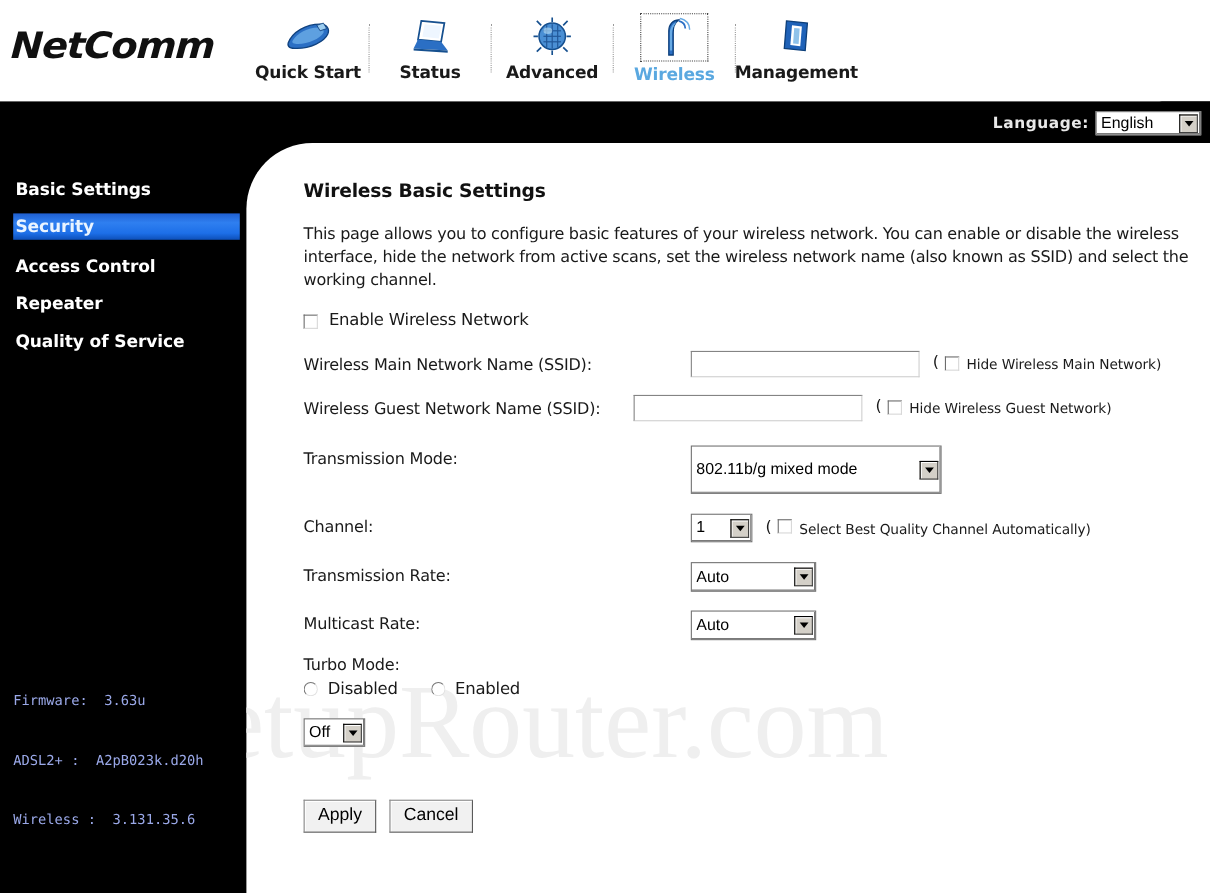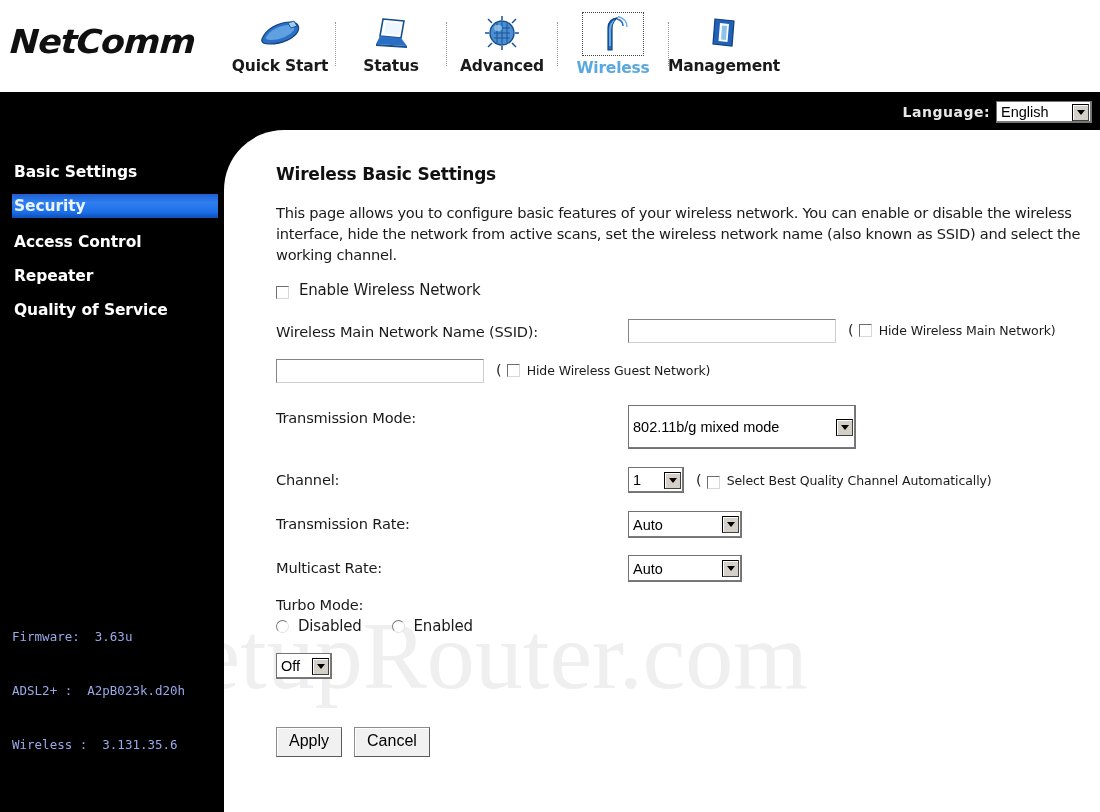--- a/index.html
+++ b/index.html
@@ -540,20 +540,21 @@
         <input class="textinput" type="text" value="" placeholder="" style="">
         <span class="paren">(</span>
         <span class="hidebox-wrap" style="margin-top:3px;">
           <span class="cbox"></span>
           <span class="smalltext">Hide Wireless Main Network)</span>
         </span>
       </div>
     </div>
 
     <div class="frow" style="margin-top:16px;">
+      <div class="flabel" style="max-width:300px;">Wireless Guest Network Name (SSID):</div>
       <div class="fctrl">
         <input class="textinput" type="text" value="" placeholder="" style="">
         <span class="paren">(</span>
         <span class="hidebox-wrap" style="margin-top:3px;">
           <span class="cbox"></span>
           <span class="smalltext w1">Hide Wireless Guest Network)</span>
         </span>
       </div>
     </div>
 
@@ -568,21 +569,21 @@
     </div>
 
     <div class="frow" style="margin-top:18px;">
       <div class="flabel">Channel:</div>
       <div class="fctrl" style="align-items:center;">
         <span class="select-box" style="width:56px;height:26px;">
           <span class="select-val">1</span>
           <span class="select-arrow"></span>
         </span>
         <span class="paren">(</span>
-        <span class="hidebox-wrap" style="margin-top:0;align-items:flex-end;">
+        <span class="hidebox-wrap" style="margin-top:0;align-items:flex-start;">
           <span class="cbox" style="margin-top:0;"></span>
           <span class="smalltext">Select Best Quality Channel Automatically)</span>
         </span>
       </div>
     </div>
 
     <div class="frow" style="margin-top:18px;">
       <div class="flabel">Transmission Rate:</div>
       <div class="fctrl">
         <span class="select-box" style="width:114px;height:27px;">

